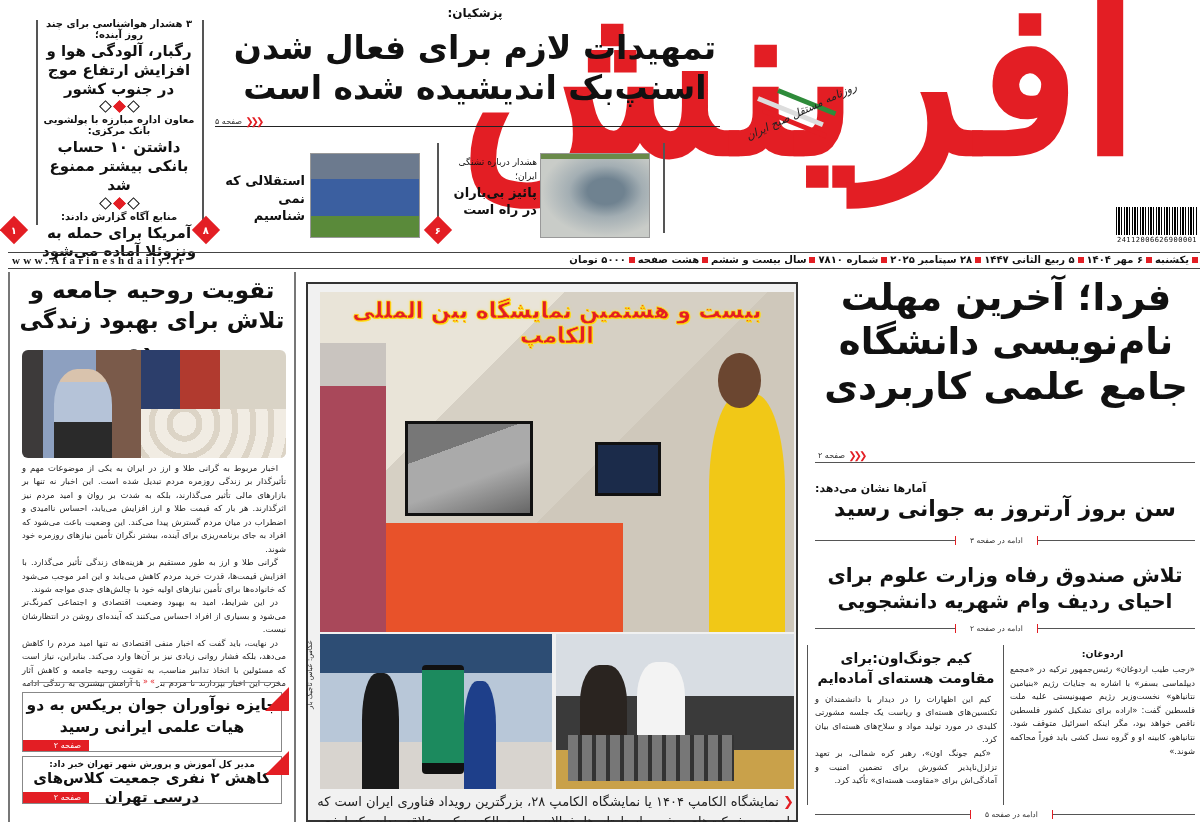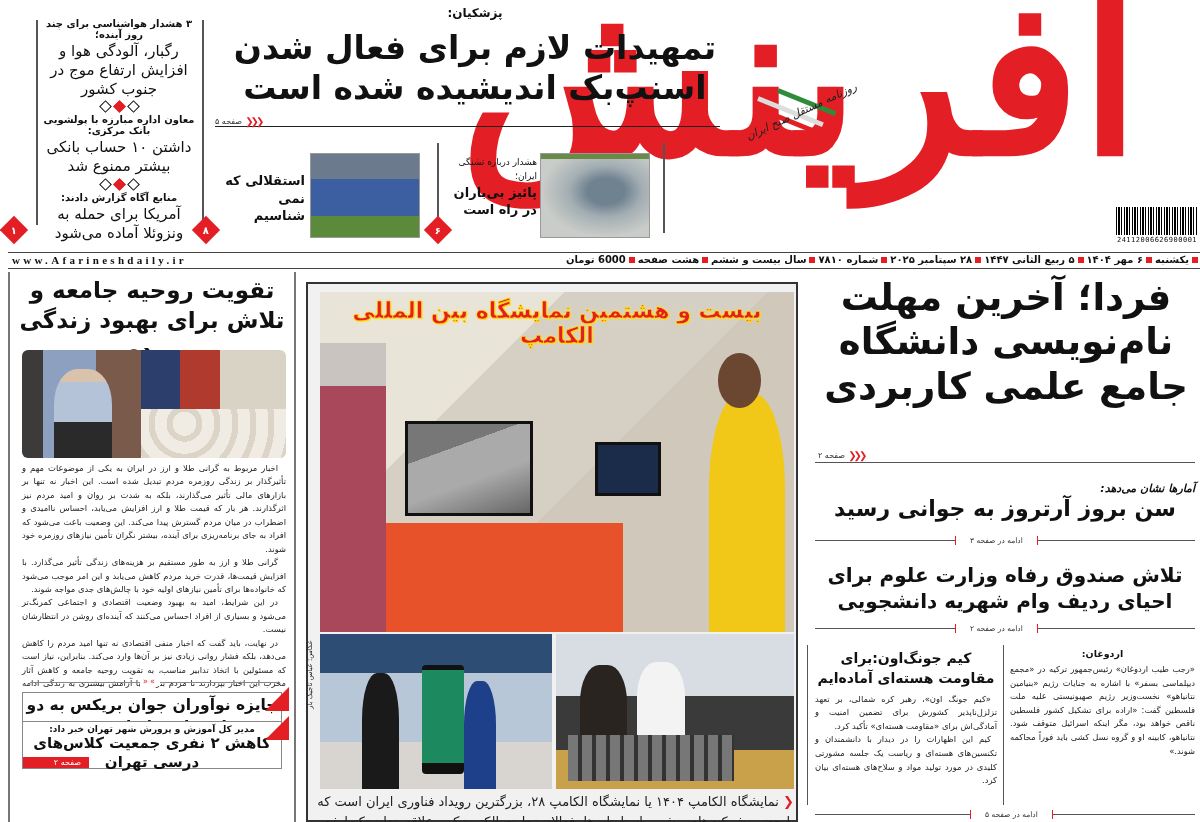--- a/index.html
+++ b/index.html
@@ -18,21 +18,21 @@
   .logo-flag .w { top: 16px; width: 70px; background: #ddd; left: 5px; }
   .logo-flag .r { top: 28px; width: 68px; background: #e31e24; left: 10px; }
   .logo-sub { position: absolute; left: 6px; top: 105px; font-family: "DejaVu Serif", serif; font-size: 11px; font-style: italic; color: #222; transform: rotate(-25deg); }
   .barcode { position: absolute; right: 2px; top: 207px; width: 82px; height: 28px;
     background: repeating-linear-gradient(90deg,#000 0 1px,#fff 1px 2px,#000 2px 4px,#fff 4px 5px,#000 5px 6px,#fff 6px 8px); }
   .barcode-num { position: absolute; right: 2px; top: 236px; width: 82px; font-family: "DejaVu Sans Mono", monospace; font-size: 7px; text-align: center; direction: ltr; letter-spacing: 0.5px; }
 
   
   .brief-col { left: 30px; top: 18px; width: 165px; text-align: center; }
   .brief-kicker { font-size: 10px; font-weight: bold; margin-bottom: 2px; }
-  .brief-title { font-size: 15px; font-weight: normal; line-height: 1.25; }
+  .brief-title { font-size: 15px; font-weight: bold; line-height: 1.25; }
   .diamonds { margin: 4px 0 3px; display: flex; justify-content: center; gap: 1px; direction: ltr; }
   .dia { width: 9px; height: 9px; transform: rotate(45deg); border: 1.5px solid #111; margin: 0 2px; }
   .dia.red { background: #e31e24; border-color: #e31e24; }
   .page-badge { width: 20px; height: 20px; background: #e31e24; transform: rotate(45deg); display: flex; align-items: center; justify-content: center; }
   .page-badge span { transform: rotate(-45deg); color: #fff; font-size: 10px; font-weight: bold; }
 
   
   .top-kicker { left: 215px; top: 6px; width: 520px; text-align: center; font-size: 12px; font-weight: bold; }
   .top-head { left: 215px; top: 28px; width: 520px; text-align: center; font-size: 33px; font-weight: bold; line-height: 1.2; letter-spacing: -0.5px; }
   .page-ref { font-size: 8px; color: #333; display: flex; align-items: center; gap: 3px; direction: rtl; }
@@ -94,21 +94,21 @@
   .photo-br .guy1 { position:absolute; left:10%; top:20%; width:20%; height:60%; background:#2a2420; border-radius: 40% 40% 0 0; }
   .photo-br .guy2 { position:absolute; left:34%; top:18%; width:20%; height:55%; background:#f3f3f3; border-radius: 40% 40% 0 0; }
   .photo-credit { left: 306px; top: 640px; width: 12px; height: 150px; font-size: 7px; writing-mode: vertical-rl; transform: rotate(180deg); color: #222; }
   .caption { left: 312px; top: 792px; width: 482px; font-size: 13px; line-height: 1.55; text-align: right; color: #222; }
   .caption .arrow { color: #e31e24; font-weight: bold; }
 
   
   .right-head { left: 812px; top: 276px; width: 388px; text-align: center; font-size: 37px; font-weight: bold; line-height: 1.2; letter-spacing: -0.5px; }
   .r-sep { left: 815px; width: 380px; height: 1px; background: #555; }
   .cont-tag { position: absolute; font-size: 7.5px; background: #fff; border: 1px solid #e31e24; border-top: none; border-bottom: none; padding: 0 14px; color: #333; }
-  .r-kicker { font-size: 11px; font-weight: bold; text-align: right; font-style: italic; }
+  .r-kicker { font-size: 11px; font-weight: bold; text-align: left; }
   .r-title2 { font-size: 22px; font-weight: bold; text-align: center; line-height: 1.3; }
   .col-block { position: absolute; }
   .col-title { font-size: 15px; font-weight: bold; text-align: center; line-height: 1.45; }
   .col-kick { font-size: 9.5px; font-weight: bold; text-align: center; }
   .col-body { font-size: 8.4px; line-height: 1.62; text-align: justify; color: #222; margin-top: 4px; }
   .col-body p { text-indent: 6px; }
 </style>
 </head>
 <body>
 
@@ -201,21 +201,21 @@
     <span>۵ ربیع الثانی ۱۴۴۷</span>
   <span class="sq"></span>
     <span>۲۸ سپتامبر ۲۰۲۵</span>
   <span class="sq"></span>
     <span>شماره ۷۸۱۰</span>
   <span class="sq"></span>
     <span>سال بیست و ششم</span>
   <span class="sq"></span>
     <span>هشت صفحه</span>
   <span class="sq"></span>
-    <span>6000 تومان</span>
+    <span>۵۰۰۰ تومان</span>
 </div>
 
 <div class="abs left-col-frame"></div>
 <a class="abs left-head">تقویت روحیه جامعه و تلاش برای بهبود زندگی مردم</a>
 <div class="abs img-bazaar">
     <div class="man"></div>
     <div class="sacks"></div>
   </div>
 <div class="abs body-text">
   <p>اخبار مربوط به گرانی طلا و ارز در ایران به یکی از موضوعات مهم و تأثیرگذار بر زندگی روزمره مردم تبدیل شده است. این اخبار نه تنها بر بازارهای مالی تأثیر می‌گذارند، بلکه به شدت بر روان و امید مردم نیز اثرگذارند. هر بار که قیمت طلا و ارز افزایش می‌یابد، احساس ناامیدی و اضطراب در میان مردم گسترش پیدا می‌کند. این وضعیت باعث می‌شود که افراد به جای برنامه‌ریزی برای آینده، بیشتر نگران تأمین نیازهای روزمره خود شوند.</p>
@@ -224,21 +224,21 @@
   <p>در نهایت، باید گفت که اخبار منفی اقتصادی نه تنها امید مردم را کاهش می‌دهد، بلکه فشار روانی زیادی نیز بر آن‌ها وارد می‌کند. بنابراین، نیاز است که مسئولین با اتخاذ تدابیر مناسب، به تقویت روحیه جامعه و کاهش آثار مخرب این اخبار بپردازند تا مردم بتوانند با آرامش بیشتری به زندگی ادامه دهند.</p>
 </div>
 <div class="abs left-divider"></div>
 <div class="abs left-divider-mark">»«</div>
 
 <div class="box" style="left:22px; top:692px; width:260px; height:60px;">
   <div class="box-corner"></div>
   <div class="box-title" style="padding-top:2px; font-size:15.5px;">جایزه نوآوران جوان بریکس به دو هیات علمی ایرانی رسید</div>
   <div class="box-page">صفحه ۲</div>
 </div>
-<div class="box" style="left:22px; top:721px; width:260px; height:48px;">
+<div class="box" style="left:22px; top:756px; width:260px; height:48px;">
   <div class="box-corner"></div>
   <div class="box-kicker" style="padding-top:2px;">مدیر کل آموزش و پرورش شهر تهران خبر داد:</div>
   <div class="box-title" style="font-size:15px; line-height:1.25;">کاهش ۲ نفری جمعیت کلاس‌های درسی تهران</div>
   <div class="box-page">صفحه ۲</div>
 </div>
 
 <div class="abs center-frame"></div>
 <div class="abs photo-main">
   <div class="ph-man"></div>
   <div class="ph-monitor"></div>
@@ -288,18 +288,18 @@
 <div class="vline" style="left:807px; top:645px; height:160px; width:1px;"></div>
 
 <div class="col-block" style="left:1010px; top:648px; width:185px;">
   <div class="col-kick">اردوغان:</div>
   <div class="col-body">«رجب طیب اردوغان» رئیس‌جمهور ترکیه در «مجمع دیپلماسی بسفر» با اشاره به جنایات رژیم «بنیامین نتانیاهو» نخست‌وزیر رژیم صهیونیستی علیه ملت فلسطین گفت: «اراده برای تشکیل کشور فلسطین ناقص خواهد بود، مگر اینکه اسرائیل متوقف شود. نتانیاهو، کابینه او و گروه نسل کشی باید فوراً محاکمه شوند.»</div>
 </div>
 
 <div class="col-block" style="left:815px; top:648px; width:182px;">
   <div class="col-title" style="font-size:14px;">کیم جونگ‌اون:برای مقاومت هسته‌ای آماده‌ایم</div>
   <div class="col-body">
+    <p>کیم این اظهارات را در دیدار با دانشمندان و تکنسین‌های هسته‌ای و ریاست یک جلسه مشورتی کلیدی در مورد تولید مواد و سلاح‌های هسته‌ای بیان کرد.</p>
     <p>«کیم جونگ اون»، رهبر کره شمالی، بر تعهد تزلزل‌ناپذیر کشورش برای تضمین امنیت و آمادگی‌اش برای «مقاومت هسته‌ای» تأکید کرد.</p>
-    <p>کیم این اظهارات را در دیدار با دانشمندان و تکنسین‌های هسته‌ای و ریاست یک جلسه مشورتی کلیدی در مورد تولید مواد و سلاح‌های هسته‌ای بیان کرد.</p>
   </div>
 </div>
 <div class="hline r-sep" style="top:814px;"></div>
 <div class="cont-tag" style="left:970px; top:810px;">ادامه در صفحه ۵</div>
 
 </body></html>

